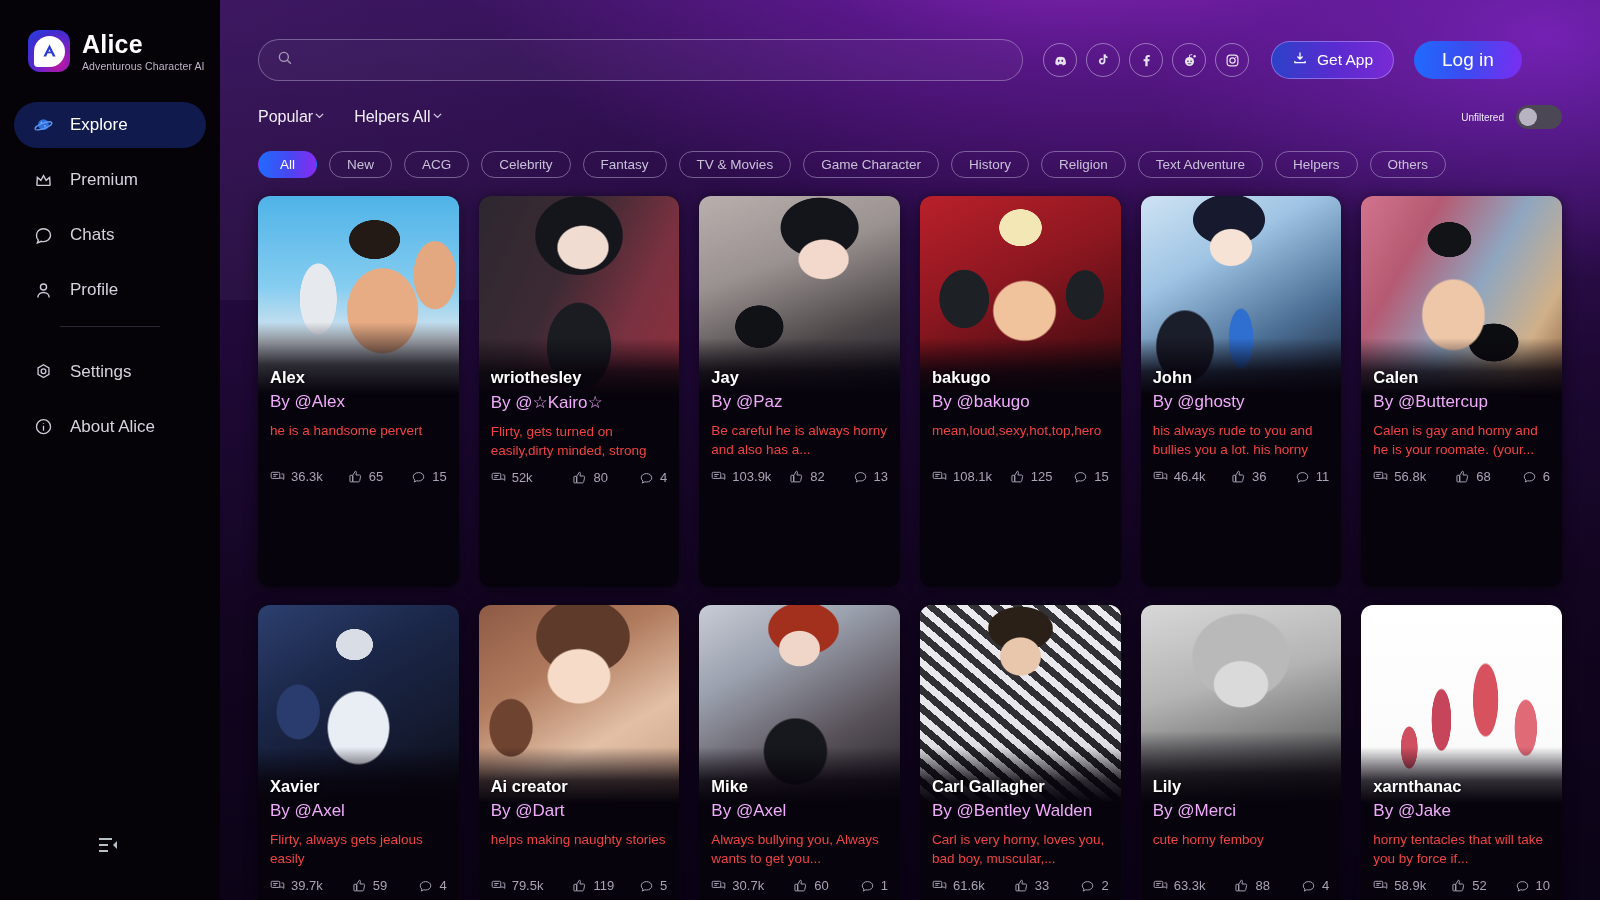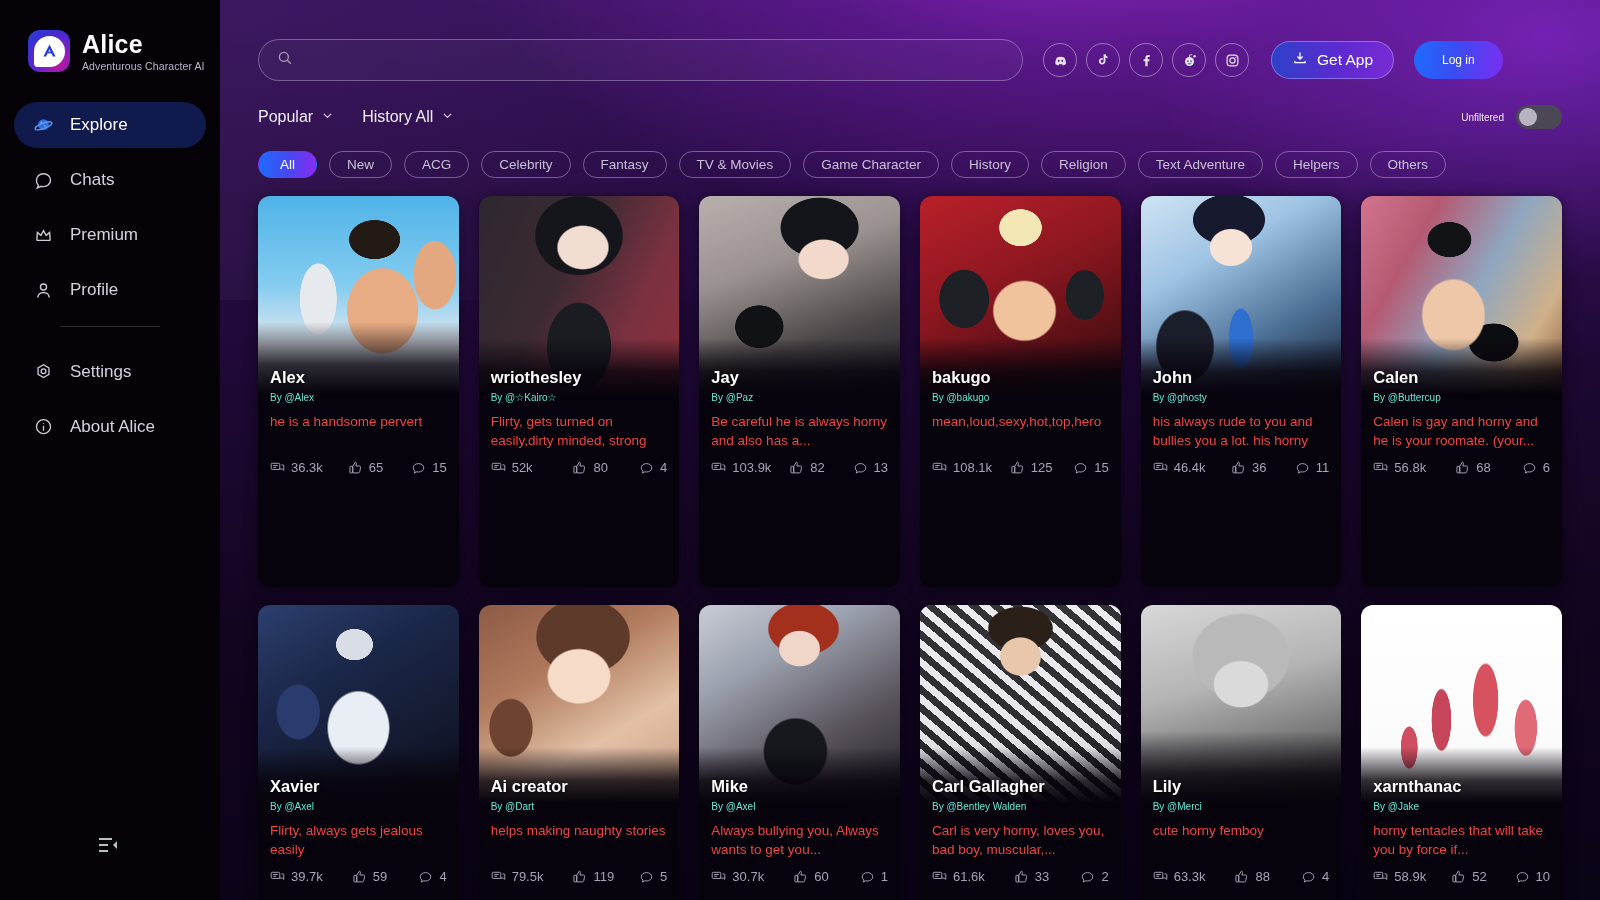--- a/index.html
+++ b/index.html
@@ -94,26 +94,26 @@
   .btn-getapp {
     height: 38px; padding: 0 20px; border-radius: 19px; border: 1px solid rgba(190,170,255,0.5);
     background: linear-gradient(93deg, #2c41c8 0%, #5a2bd0 52%, #7a2ad4 100%);
     display: flex; align-items: center; gap: 9px; cursor: pointer;
     font-size: 15.5px; color: #fff; margin-left: 8px;
   }
   .btn-login {
     height: 38px; padding: 0 28px; border-radius: 19px; border: 0;
     background: linear-gradient(95deg, #1f6bff 0%, #3b4cf0 48%, #7b2df0 100%);
     display: flex; align-items: center; justify-content: center; cursor: pointer;
-    font-size: 12px; color: #fff; margin-left: 6px;
+    font-size: 19px; color: #fff; margin-left: 6px;
   }
 
   
   .filterbar { display: flex; align-items: center; height: 42px; gap: 28px; }
-  .dropdown { display: flex; align-items: center; gap: 8px; font-size: 16px; color: #f0ecf7; cursor: pointer; }
+  .dropdown { display: flex; align-items: center; font-size: 16px; color: #f0ecf7; cursor: pointer; }
   .dropdown .chev { opacity: .85; }
   .unfiltered-wrap { margin-left: auto; display: flex; align-items: center; gap: 12px; }
   .unfiltered-label { font-size: 10px; color: #efeaf7; }
   .toggle {
     width: 46px; height: 24px; border-radius: 12px; background: #4c4754; position: relative; cursor: pointer;
   }
   .toggle .knob {
     position: absolute; left: 3px; top: 3px; width: 18px; height: 18px; border-radius: 50%;
     background: #b9b4c2;
   }
@@ -149,21 +149,21 @@
     background: linear-gradient(to bottom, rgba(7,3,12,0) 0%, rgba(7,3,12,0.82) 60%, #07030c 100%);
   }
   .card.name-over .thumb::after { height: 56px; }
   .card .body { padding: 0 12px 10px 12px; position: relative; z-index: 3; }
   .card .cname {
     font-size: 16.5px; font-weight: 700; color: #fff; line-height: 1.1;
     white-space: nowrap; overflow: hidden; text-overflow: ellipsis;
     margin-top: -26px; margin-bottom: 6px; position: relative; z-index: 4;
     text-shadow: 0 1px 4px rgba(0,0,0,0.85);
   }
-  .card .cby { font-size: 10px; color: #5eead4; margin-bottom: 9px; white-space: nowrap; overflow: hidden; text-overflow: ellipsis; }
+  .card .cby { font-size: 17px; color: #f0abfc; margin-bottom: 9px; white-space: nowrap; overflow: hidden; text-overflow: ellipsis; }
   .card .cdesc {
     font-size: 13.5px; color: #ef4444; line-height: 1.42; height: 38px; overflow: hidden;
   }
   .card .cstats { display: flex; align-items: center; gap: 0; margin-top: 10px; }
   .card .stat { display: flex; align-items: center; gap: 6px; font-size: 13px; color: #a9a3b5; }
   .card .stat:nth-child(1) { width: 86px; }
   .card .stat:nth-child(2) { width: 70px; }
   .card .stat svg { display: block; flex: 0 0 auto; }
 
   
@@ -286,32 +286,32 @@
               <circle cx="9.6" cy="8.8" r="1" fill="#8cc0ff"></circle>
               <circle cx="13.6" cy="12.4" r="1.1" fill="#7ab2f8"></circle>
               <ellipse cx="12" cy="12.4" rx="10.2" ry="3.1" transform="rotate(-20 12 12.4)" fill="none" stroke="#5f9bf0" stroke-width="1.5"></ellipse>
             </svg>
         </span>
         <span>Explore</span>
       </div>
       <div class="nav-item">
         <span class="ic">
           <svg width="21" height="21" viewBox="0 0 24 24" fill="none" stroke="#cfcbd8" stroke-width="1.6">
+              <path d="M4 17.6h16M4.4 17.2 5 8.4l4 3.4 3-5.2 3 5.2 4-3.4.6 8.8"></path>
+            </svg>
+        </span>
+        <span>Premium</span>
+      </div>
+      <div class="nav-item">
+        <span class="ic">
+          <svg width="21" height="21" viewBox="0 0 24 24" fill="none" stroke="#cfcbd8" stroke-width="1.6">
               <path d="M20 11.6c0 4.2-3.6 7.4-8 7.4-.9 0-1.8-.13-2.6-.37L5 20.5l1.1-3.2A7.1 7.1 0 0 1 4 11.6C4 7.4 7.6 4.2 12 4.2s8 3.2 8 7.4z"></path>
             </svg>
         </span>
         <span>Chats</span>
-      </div>
-      <div class="nav-item">
-        <span class="ic">
-          <svg width="21" height="21" viewBox="0 0 24 24" fill="none" stroke="#cfcbd8" stroke-width="1.6">
-              <path d="M4 17.6h16M4.4 17.2 5 8.4l4 3.4 3-5.2 3 5.2 4-3.4.6 8.8"></path>
-            </svg>
-        </span>
-        <span>Premium</span>
       </div>
       <div class="nav-item">
         <span class="ic">
           <svg width="21" height="21" viewBox="0 0 24 24" fill="none" stroke="#cfcbd8" stroke-width="1.6">
               <circle cx="12" cy="8" r="3.5"></circle>
               <path d="M5.5 20c0-3.6 2.9-5.8 6.5-5.8s6.5 2.2 6.5 5.8"></path>
             </svg>
         </span>
         <span>Profile</span>
       </div>
@@ -410,21 +410,21 @@
       <div class="filterbar">
         <div class="dropdown">
           <span>Popular</span>
           <span class="chev">
             <svg width="13" height="13" viewBox="0 0 16 16" fill="none" stroke="#efeaf7" stroke-width="1.6">
                 <path d="M3.5 6 8 10.4 12.5 6"></path>
               </svg>
           </span>
         </div>
         <div class="dropdown">
-          <span>History All</span>
+          <span>Helpers All</span>
           <span class="chev">
             <svg width="13" height="13" viewBox="0 0 16 16" fill="none" stroke="#efeaf7" stroke-width="1.6">
                 <path d="M3.5 6 8 10.4 12.5 6"></path>
               </svg>
           </span>
         </div>
         <div class="unfiltered-wrap">
           <span class="unfiltered-label">Unfiltered</span>
           <div class="toggle">
               <div class="knob"></div>

